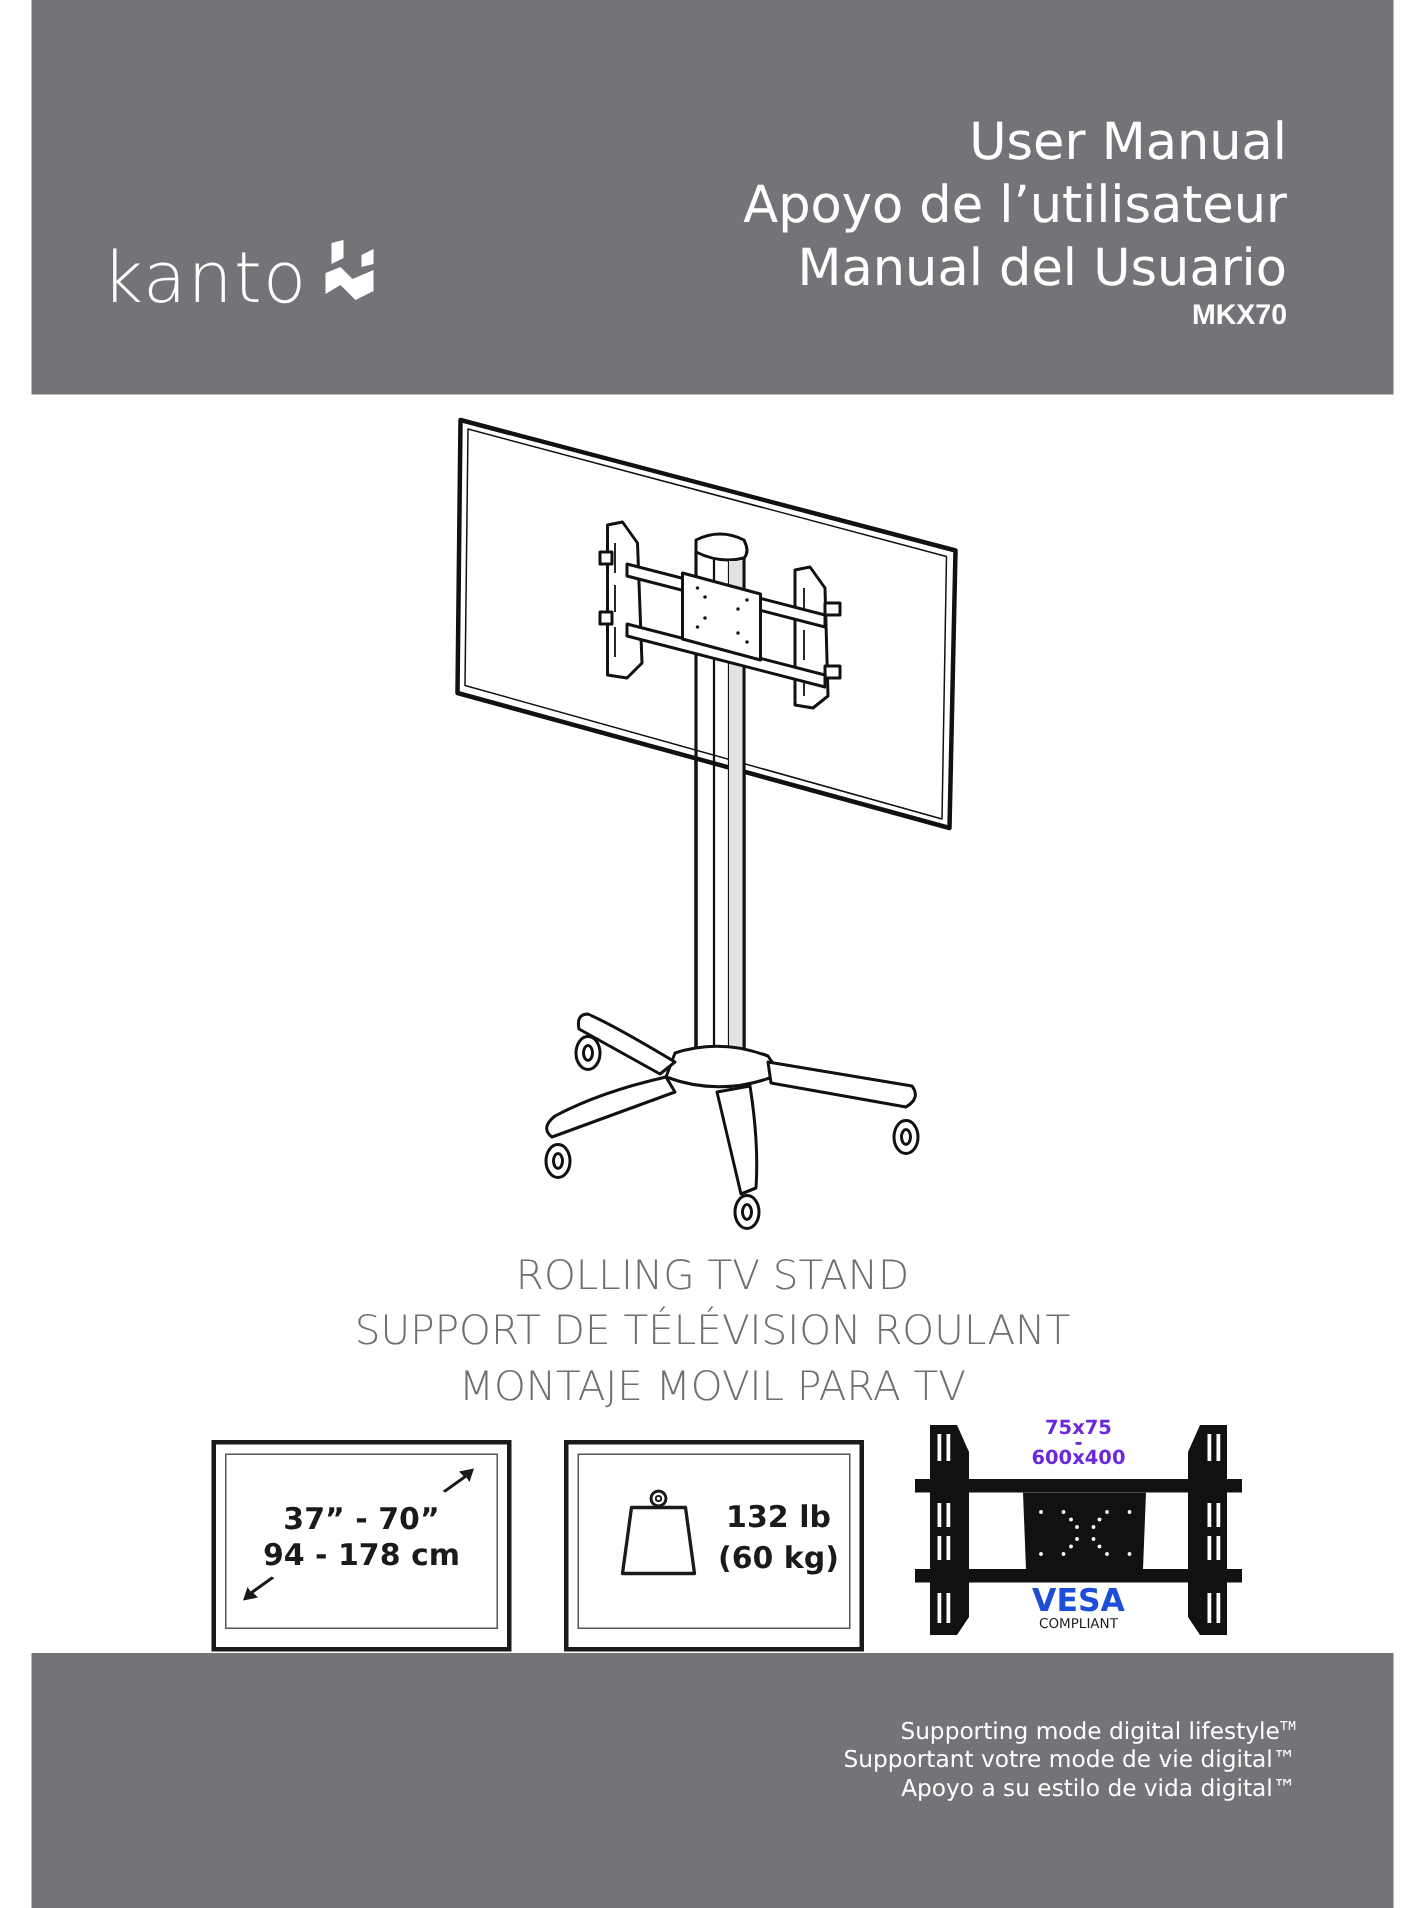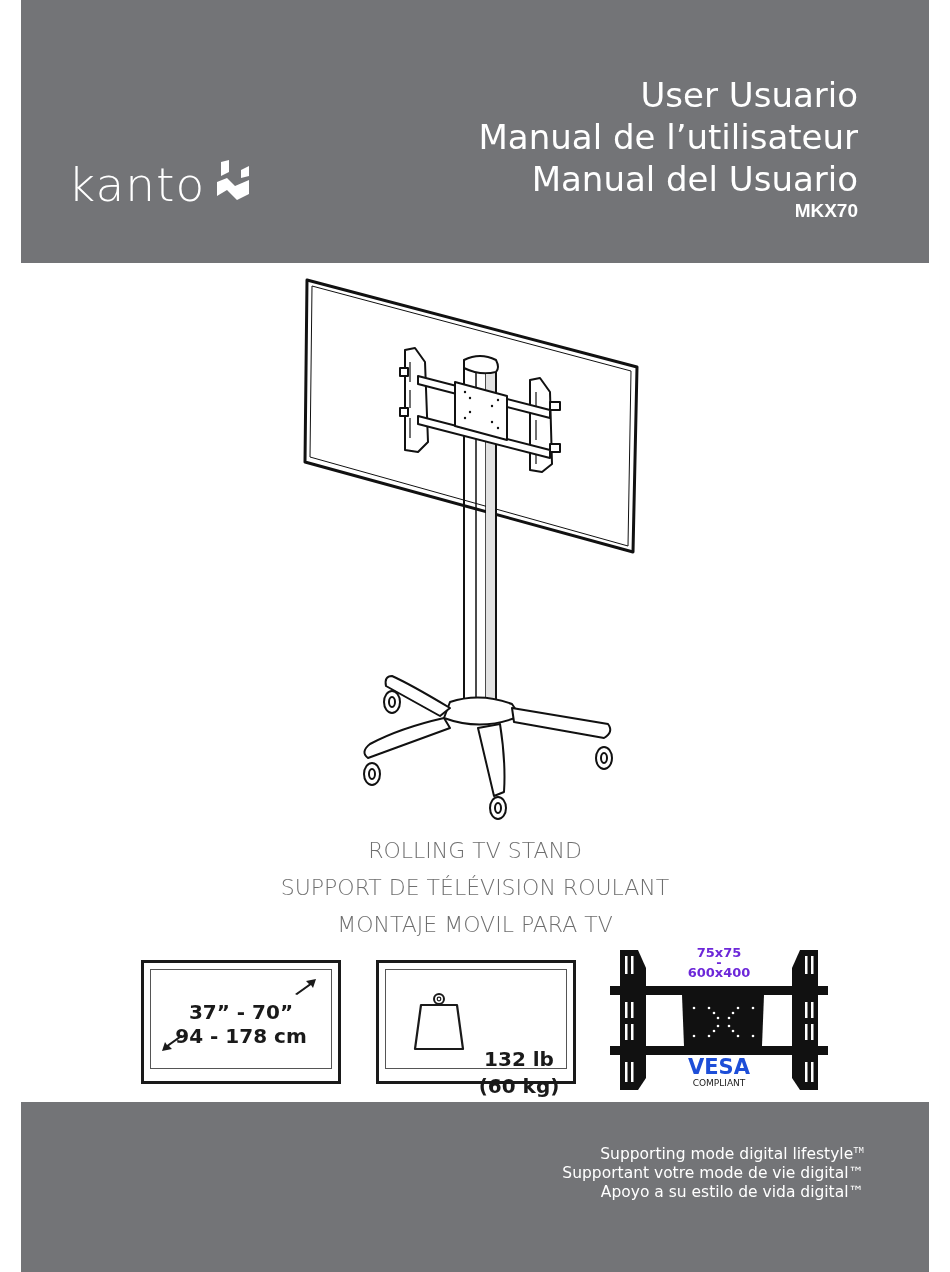--- a/index.html
+++ b/index.html
@@ -15,36 +15,36 @@
                  font-size: 47px; letter-spacing: 1px; line-height: 1; }
     .logo-mark { margin-left: 10px; margin-bottom: 4px; }
 
     .titles { position: absolute; right: 92px; top: 74px; text-align: right; color: #ffffff; }
     .titles .t { font-family: "DejaVu Sans", sans-serif; font-size: 34px; line-height: 42px; font-weight: 500; }
     .titles .model { font-size: 19px; line-height: 22px; font-weight: bold; }
 
     .illustration { position: absolute; left: 300px; top: 272px; width: 345px; height: 560px; }
 
     .subtitles { position: absolute; left: 0; width: 950px; top: 832px; text-align: center; color: #6f6f6f; }
-    .subtitles .s { font-family: "DejaVu Sans", sans-serif; font-size: 22px; line-height: 37px; font-weight: 300; }
-
-    .spec-box { position: absolute; top: 960px; width: 200px; height: 124px;
+    .subtitles .s { font-family: "DejaVu Sans", sans-serif; font-size: 27px; line-height: 37px; font-weight: 300; }
+
+    .spec-box { position: absolute; top: 960px; width: 200px; height: 141px;
                 border: 3px solid #1a1a1a; background: #fff; }
     .spec-box .inner { position: absolute; left: 6px; top: 6px; right: 6px; bottom: 12px; border: 1px solid #555; }
     .box-size { left: 141px; }
     .box-weight { left: 376px; }
 
     .size-text { position: absolute; left: 0; right: 0; top: 30px; text-align: center;
                  font-family: "DejaVu Sans", sans-serif; font-weight: bold; font-size: 20px; line-height: 24px; color: #1a1a1a; }
     .arrow-ne { position: absolute; right: 14px; top: 8px; }
     .arrow-sw { position: absolute; left: 10px; bottom: 12px; }
 
     .weight-icon { position: absolute; left: 26px; top: 22px; }
     .weight-text { position: absolute; left: 92px; top: 28px; width: 82px; text-align: center;
-                   font-family: "DejaVu Sans", sans-serif; font-weight: bold; font-size: 20px; line-height: 27px; color: #1a1a1a; margin-top: 48px; }
+                   font-family: "DejaVu Sans", sans-serif; font-weight: bold; font-size: 20px; line-height: 27px; color: #1a1a1a; }
 
     .vesa { position: absolute; left: 608px; top: 946px; width: 222px; height: 146px; }
     .vesa-range { position: absolute; left: 0; right: 0; top: 0; text-align: center;
                   font-family: "DejaVu Sans", sans-serif; font-weight: bold; font-size: 13px; line-height: 14px; color: #6d28d9; }
     .vesa-label { position: absolute; left: 0; right: 0; top: 110px; text-align: center;
                   font-family: "DejaVu Sans", sans-serif; font-weight: bold; font-size: 21px; line-height: 22px; color: #1d4ed8; }
     .vesa-sub { position: absolute; left: 0; right: 0; top: 132px; text-align: center;
                 font-family: "DejaVu Sans", sans-serif; font-size: 9px; line-height: 10px; color: #1a1a1a; }
 
     .tagline { position: absolute; right: 86px; top: 1142px; text-align: right; color: #ffffff; }
@@ -61,22 +61,22 @@
   <span class="logo-mark">
     <svg width="36" height="40" viewBox="0 0 36 40">
       <path d="M6 2 L14 0 L14 12 L6 16 Z" fill="#fff"></path>
       <path d="M26 10 L34 6 L34 16 L26 18 Z" fill="#fff"></path>
       <path d="M2 22 L12 18 L20 26 L34 20 L34 34 L22 40 L12 30 L2 36 Z" fill="#fff"></path>
     </svg>
   </span>
 </div>
 
 <div class="titles">
-  <div class="t">User Usuario</div>
-  <div class="t">Manual de l’utilisateur</div>
+  <div class="t">User Manual</div>
+  <div class="t">Apoyo de l’utilisateur</div>
   <div class="t">Manual del Usuario</div>
   <div class="model">MKX70</div>
 </div>
 
 <div class="illustration">
   <svg width="345" height="560" viewBox="0 0 345 560">
     <g fill="none" stroke="#111" stroke-width="2" stroke-linejoin="round">
 
       <path d="M164 88 Q180 80 196 88 L196 440 L164 440 Z" fill="#fff"></path>
 

